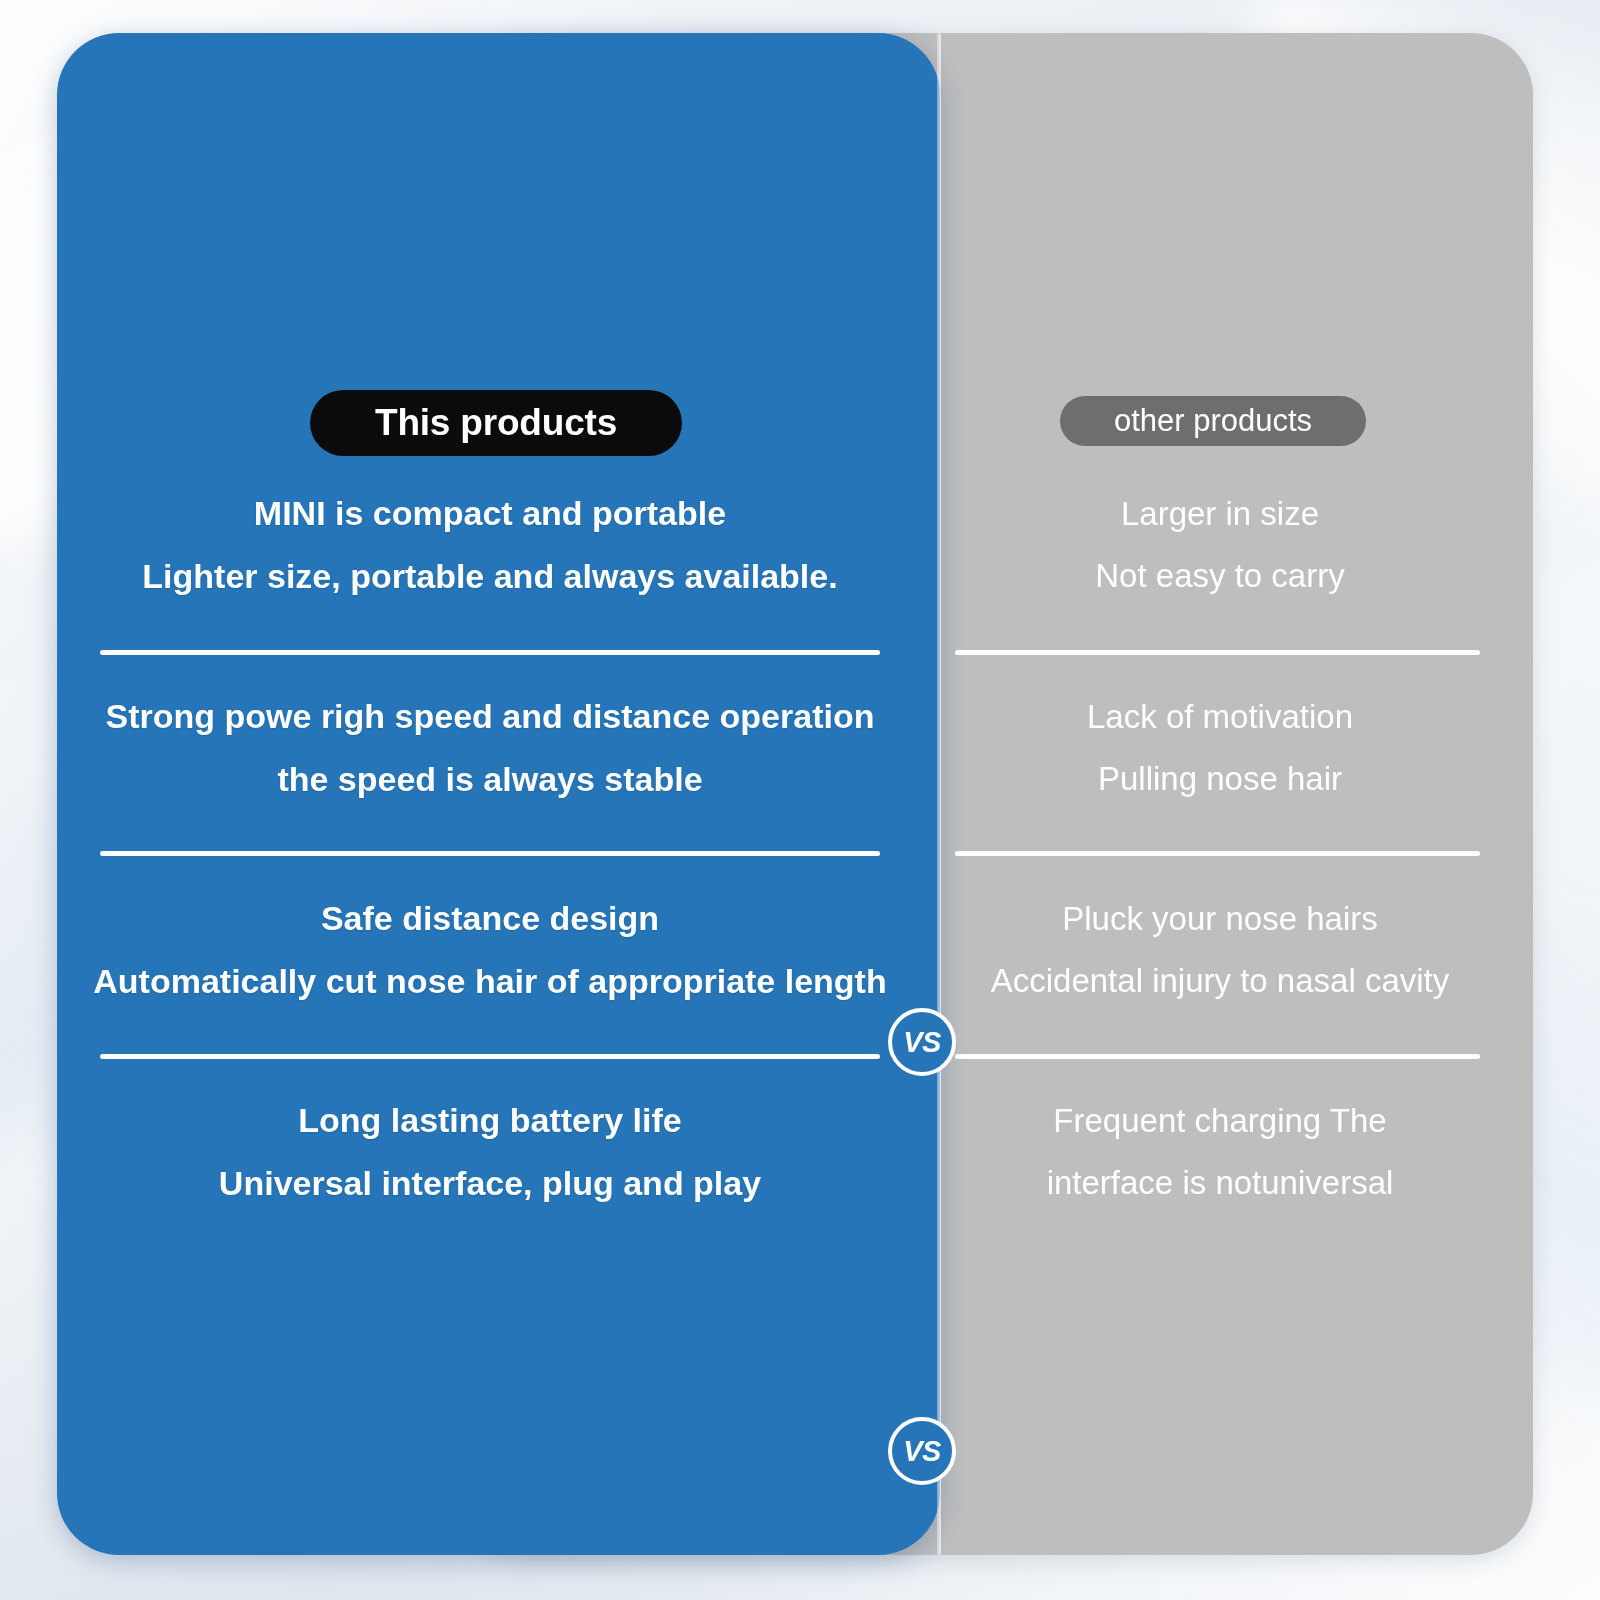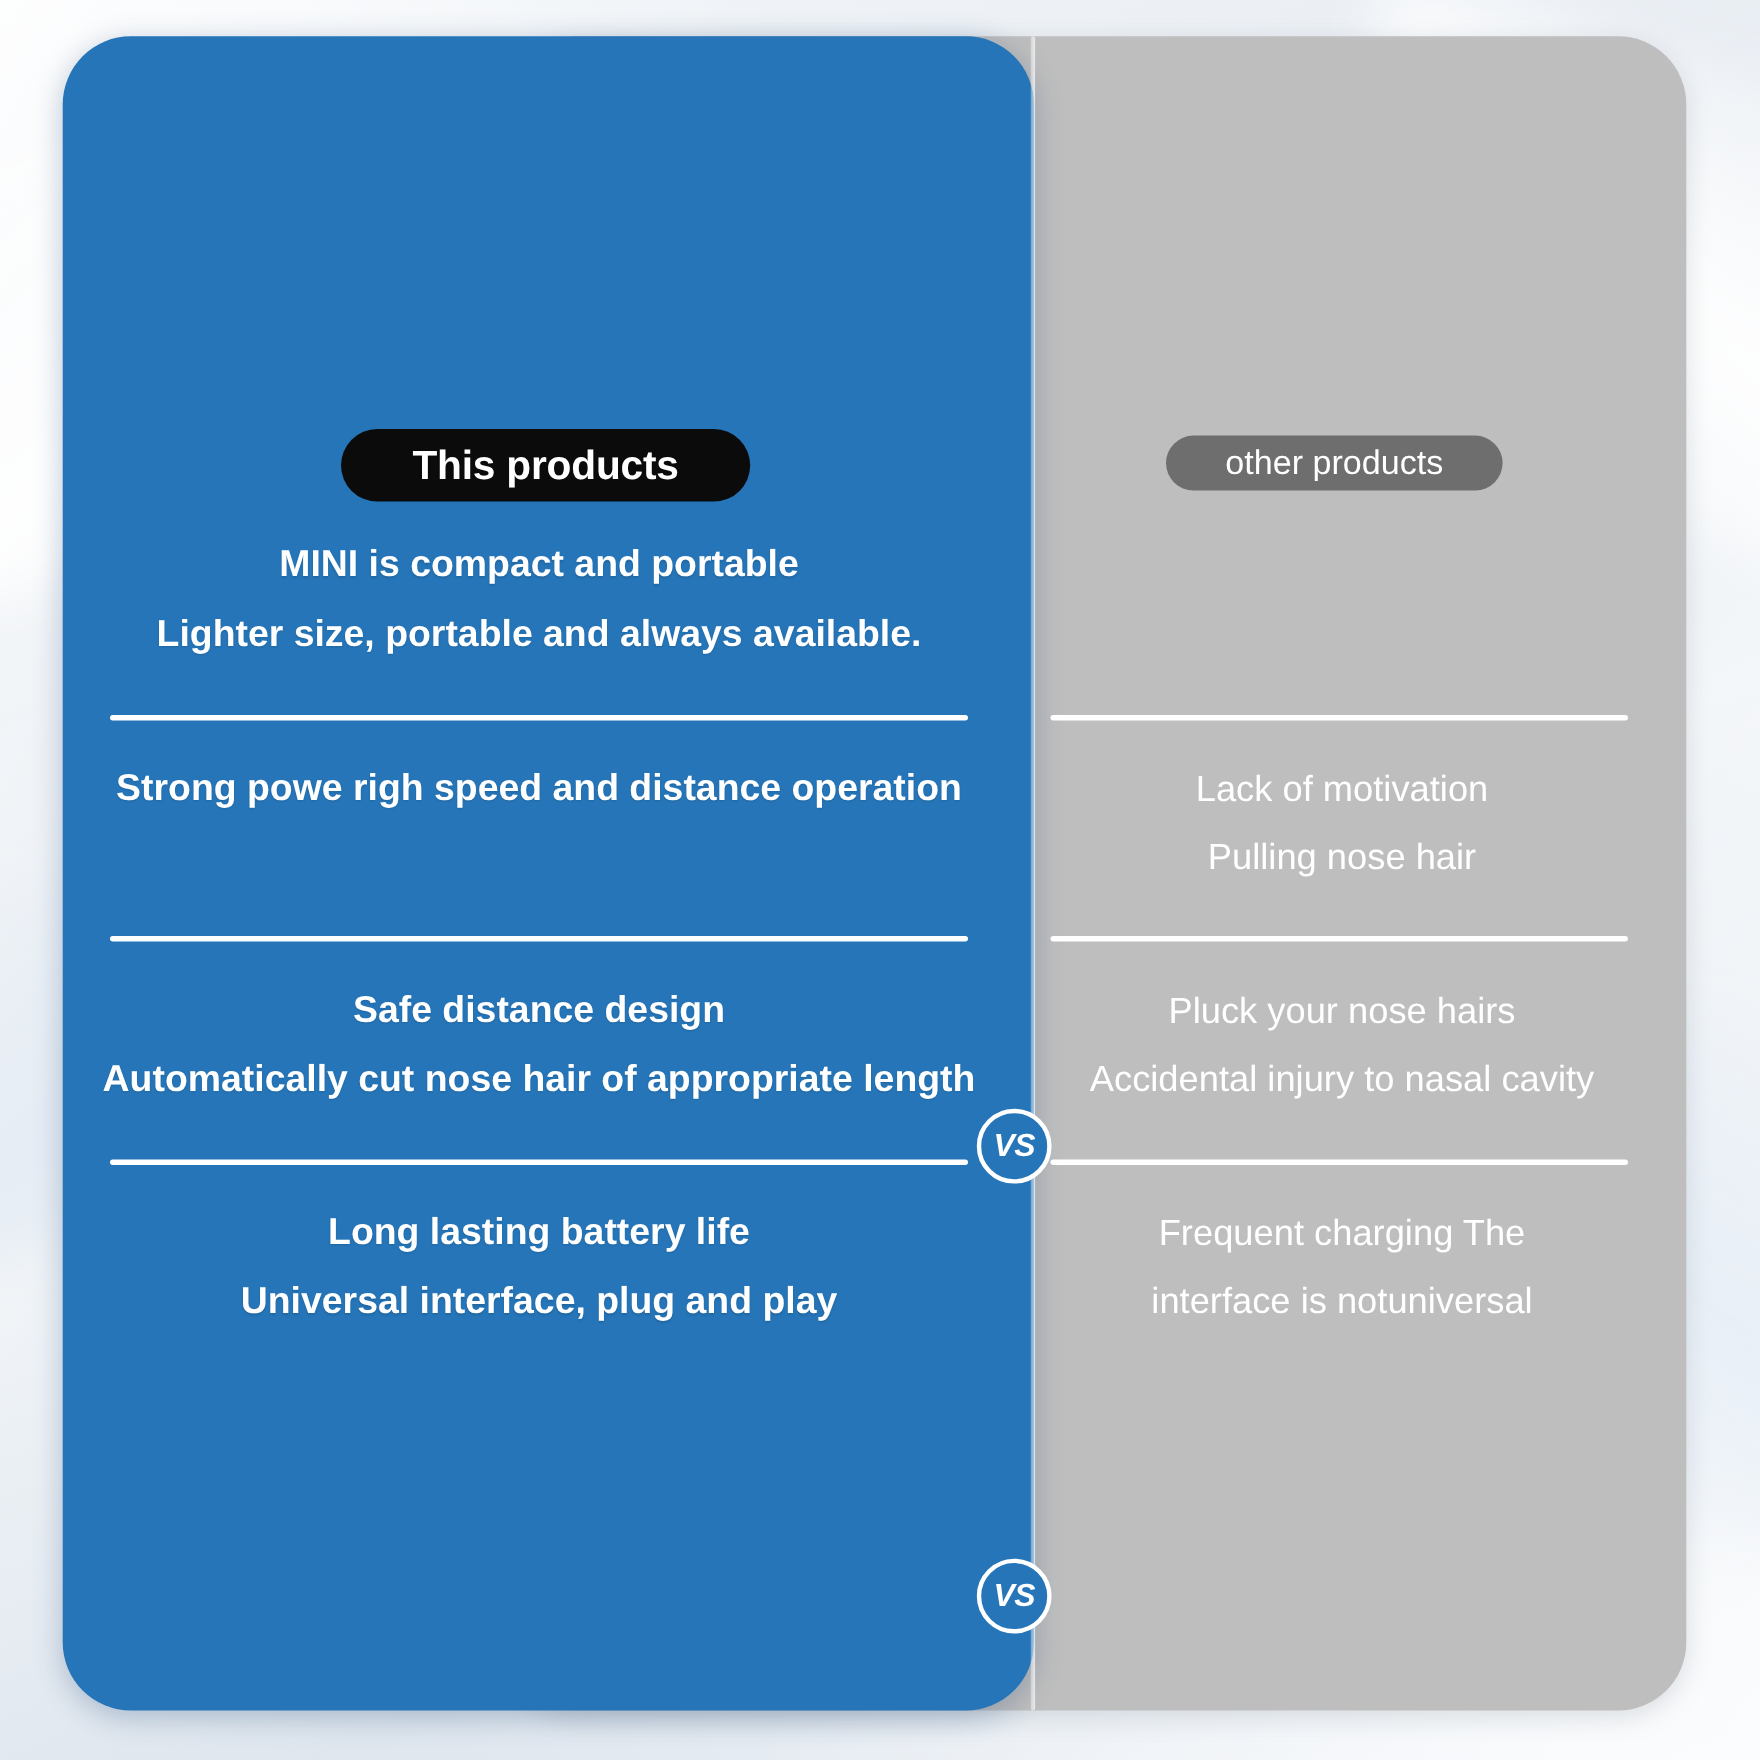--- a/index.html
+++ b/index.html
@@ -225,27 +225,32 @@
     </div>
 
     <div class="row" style="top:493px;">
       <div class="cell cell-left">
         <span class="line1">MINI is compact and portable</span>
         <span class="line2">Lighter size, portable and always available.</span>
       </div>
       <div class="vs" style="left:888px; top:515px;">
         <span>VS</span>
       </div>
+      <div class="cell cell-right">
+        <span class="line1">Larger in size</span>
+        <span class="line2">Not easy to carry</span>
+      </div>
     </div>
     <div class="divider divider-left" style="top:650px;"></div>
     <div class="divider divider-right" style="top:650px;"></div>
 
     <div class="row" style="top:696px;">
       <div class="cell cell-left">
         <span class="line1">Strong powe righ speed and distance operation</span>
+        <span class="line2">the speed is always stable</span>
       </div>
       <div class="vs" style="left:888px; top:721px;">
         <span>VS</span>
       </div>
       <div class="cell cell-right">
         <span class="line1">Lack of motivation</span>
         <span class="line2">Pulling nose hair</span>
       </div>
     </div>
     <div class="divider divider-left" style="top:851px;"></div>

